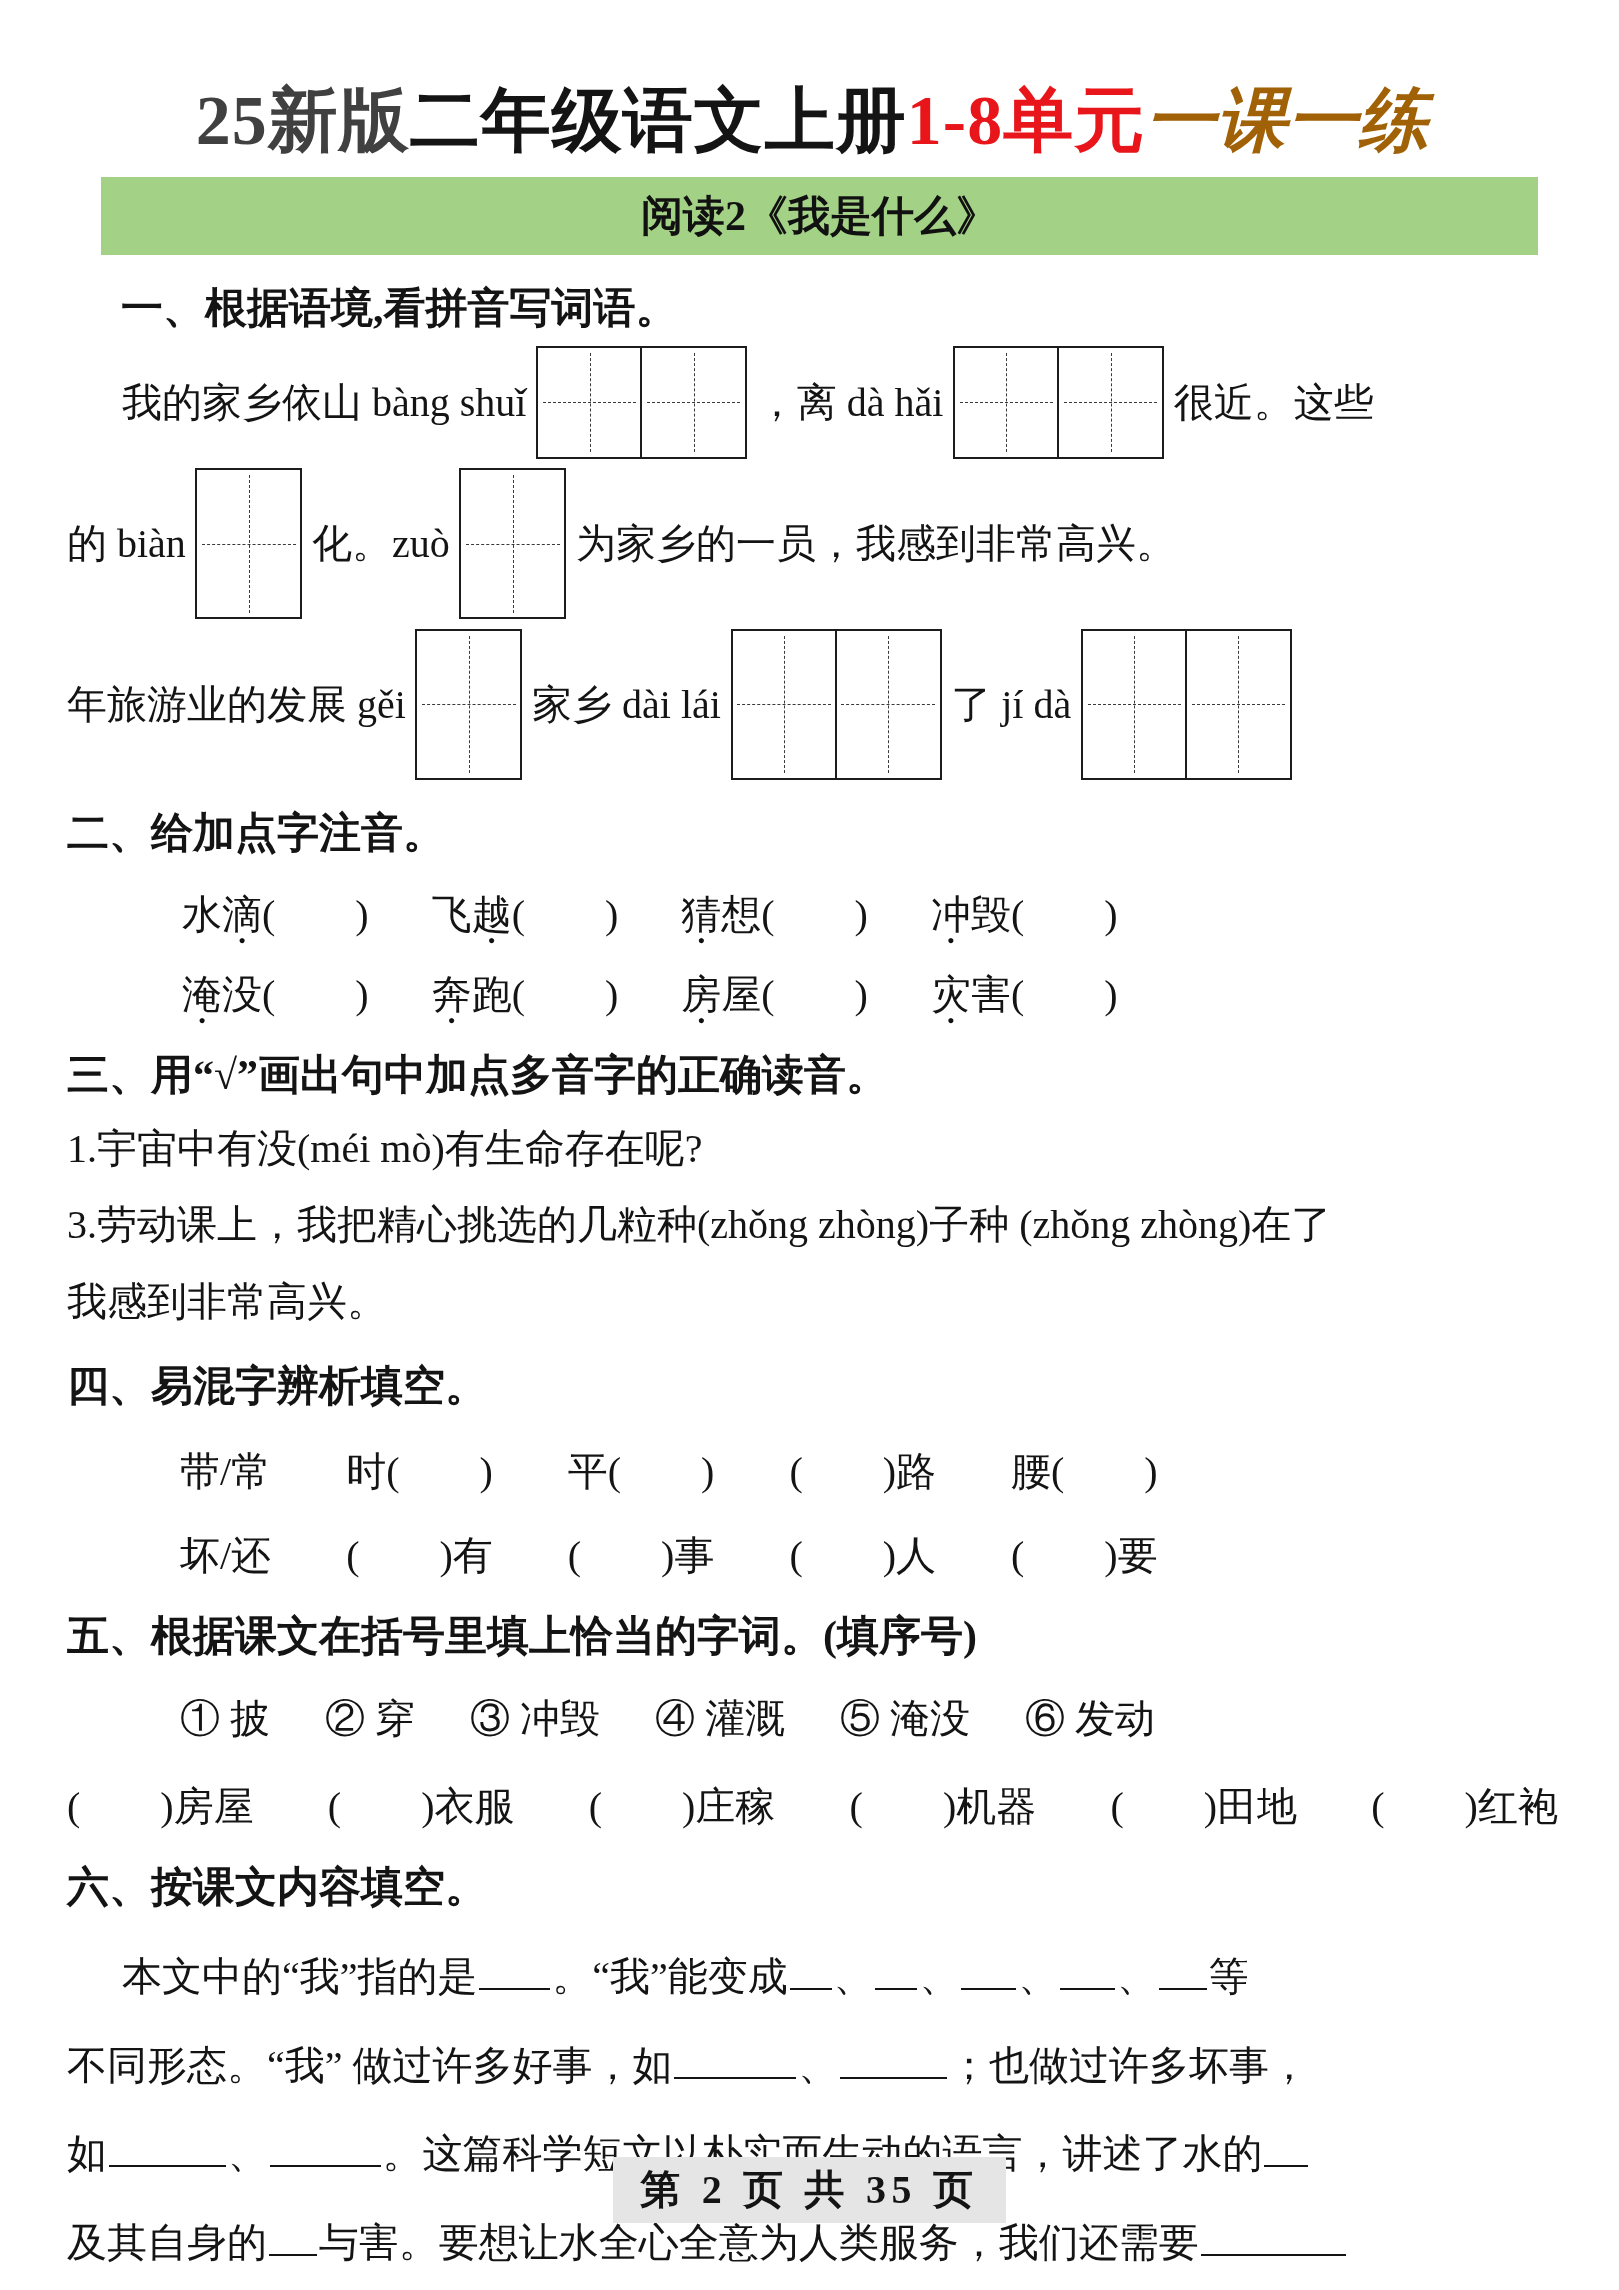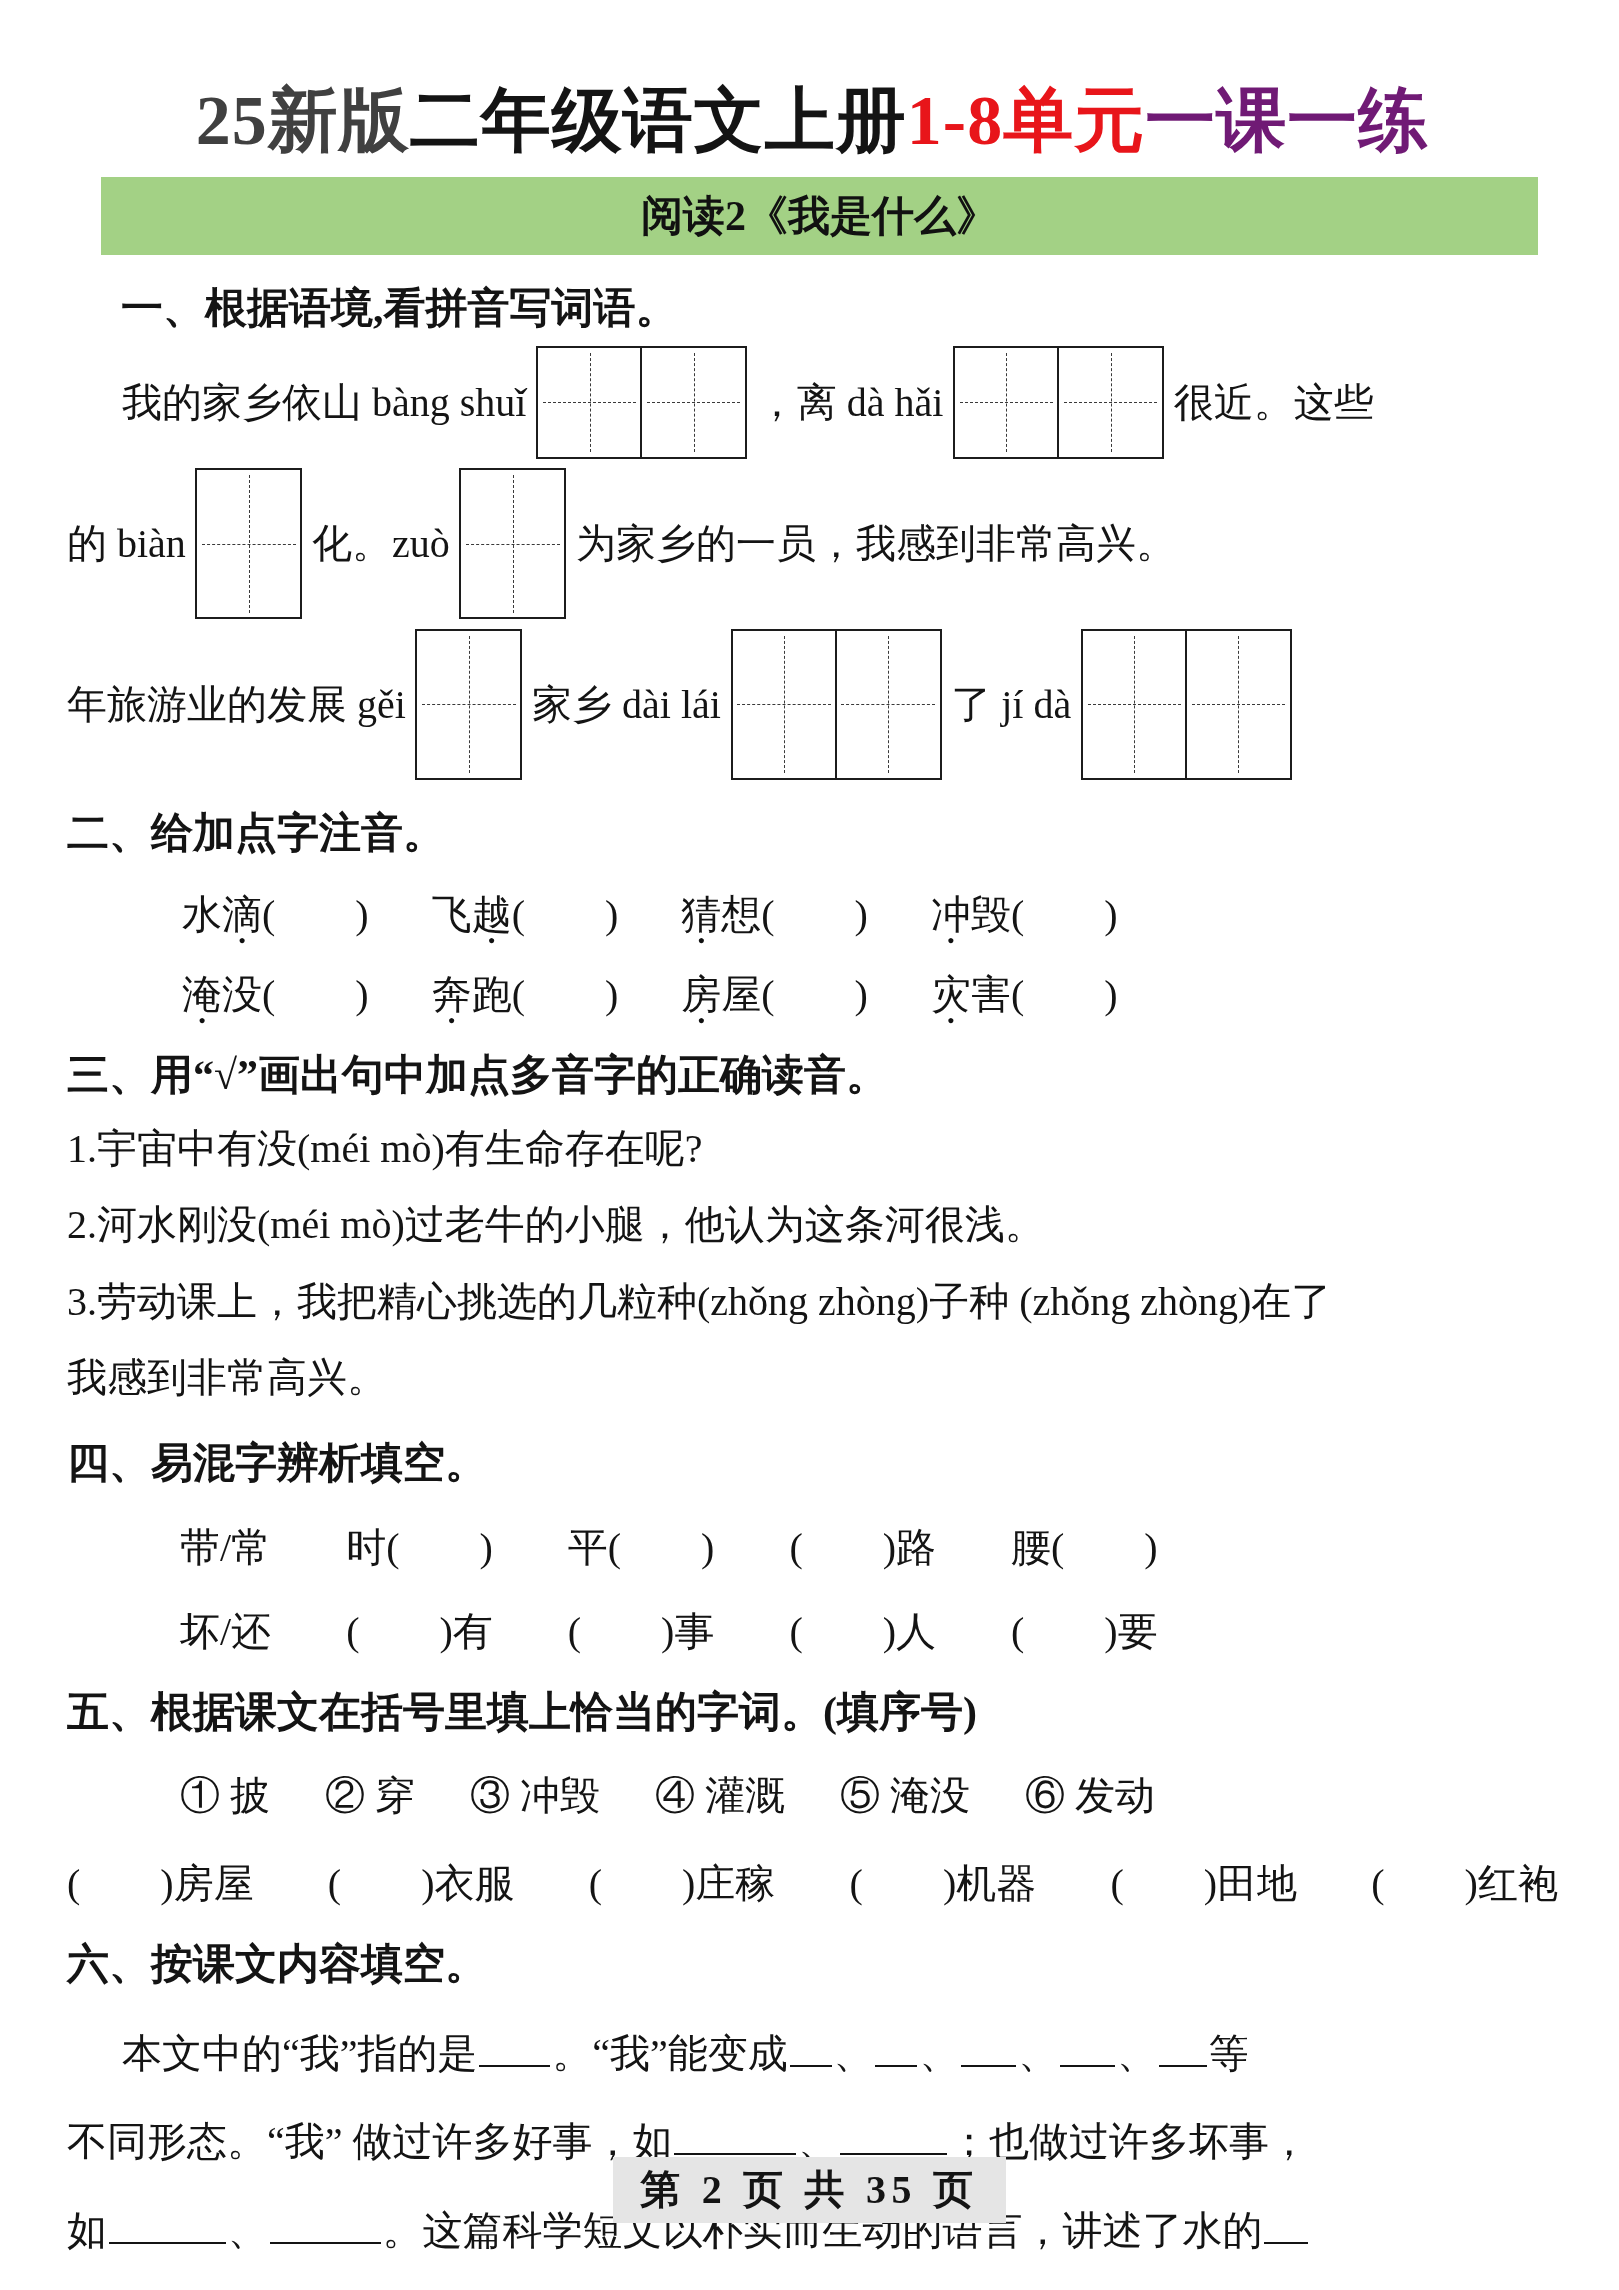--- a/index.html
+++ b/index.html
@@ -134,21 +134,21 @@
     letter-spacing:5.7px;
   }
 </style>
 </head>
 <body>
 
 <div class="page">
   <div class="inner">
 
     <div class="doc-title">
-      <span style="color: #404040;">25新版</span><span style="color: rgb(20, 20, 20);">二年级语文上册</span><span style="color: rgb(232, 21, 26); margin-top: 36px;">1-8单元</span><span style="color: #701a75;">一课一练</span>
+      <span style="color: #404040;">25新版</span><span style="color: rgb(20, 20, 20);">二年级语文上册</span><span style="color: rgb(232, 21, 26); margin-top: 36px;">1-8单元</span><span style="color: #a16207; font-style: italic;">一课一练</span>
     </div>
 
     <div class="banner" id="banner" style="background: rgb(163, 209, 133);">
       <span>阅读2《我是什么》</span>
     </div>
 
     <div class="sec-head indent1">一、根据语境,看拼音写词语。</div>
     <div id="sec1">
         <div class="pline" style="padding-left: 55px;">
           <span class="seg-text">我的家乡依山 bàng shuǐ</span>
@@ -204,21 +204,20 @@
           <span class="word-item"><span class="dotchar">淹</span><span>没</span><span>(　　)</span></span>
           <span class="word-item"><span class="dotchar">奔</span><span>跑</span><span>(　　)</span></span>
           <span class="word-item"><span class="dotchar">房</span><span>屋</span><span>(　　)</span></span>
           <span class="word-item"><span class="dotchar">灾</span><span>害</span><span>(　　)</span></span>
         </div>
       </div>
 
     <div class="sec-head">三、用“√”画出句中加点多音字的正确读音。</div>
     <div id="sec3">
         <div class="sentence">1.宇宙中有没(méi mò)有生命存在呢?</div>
-        <div class="sentence">2.河水刚没(méi mò)过老牛的小腿，他认为这条河很浅。</div>
         <div class="sentence">3.劳动课上，我把精心挑选的几粒种(zhǒng zhòng)子种 (zhǒng zhòng)在了</div>
         <div class="sentence">我感到非常高兴。</div>
       </div>
 
     <div class="sec-head">四、易混字辨析填空。</div>
     <div id="sec4">
         <div class="conf-row">
           <span>带/常</span>
           <span>时(　　)</span>
           <span>平(　　)</span>

